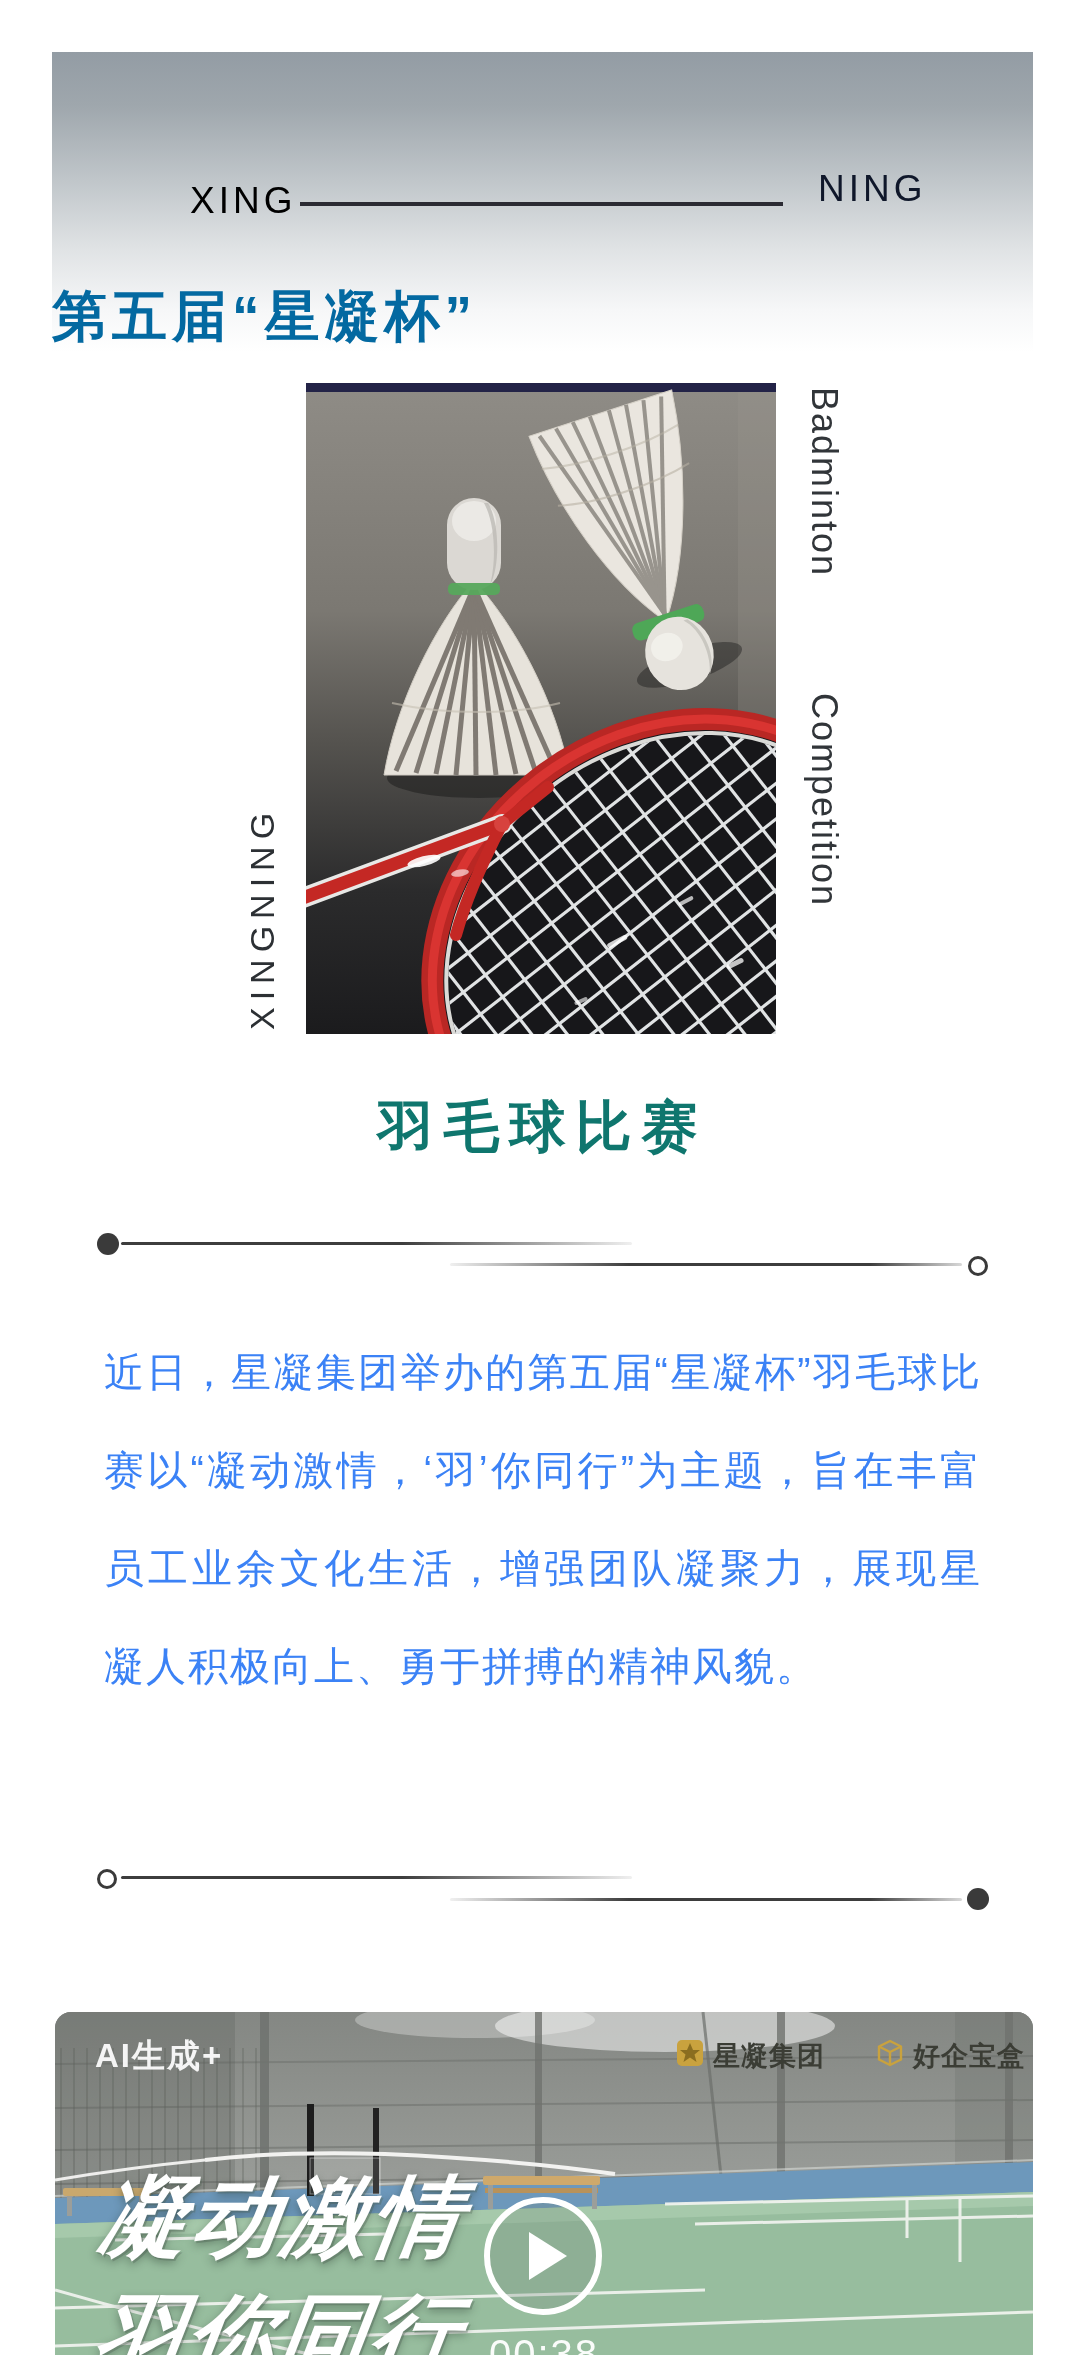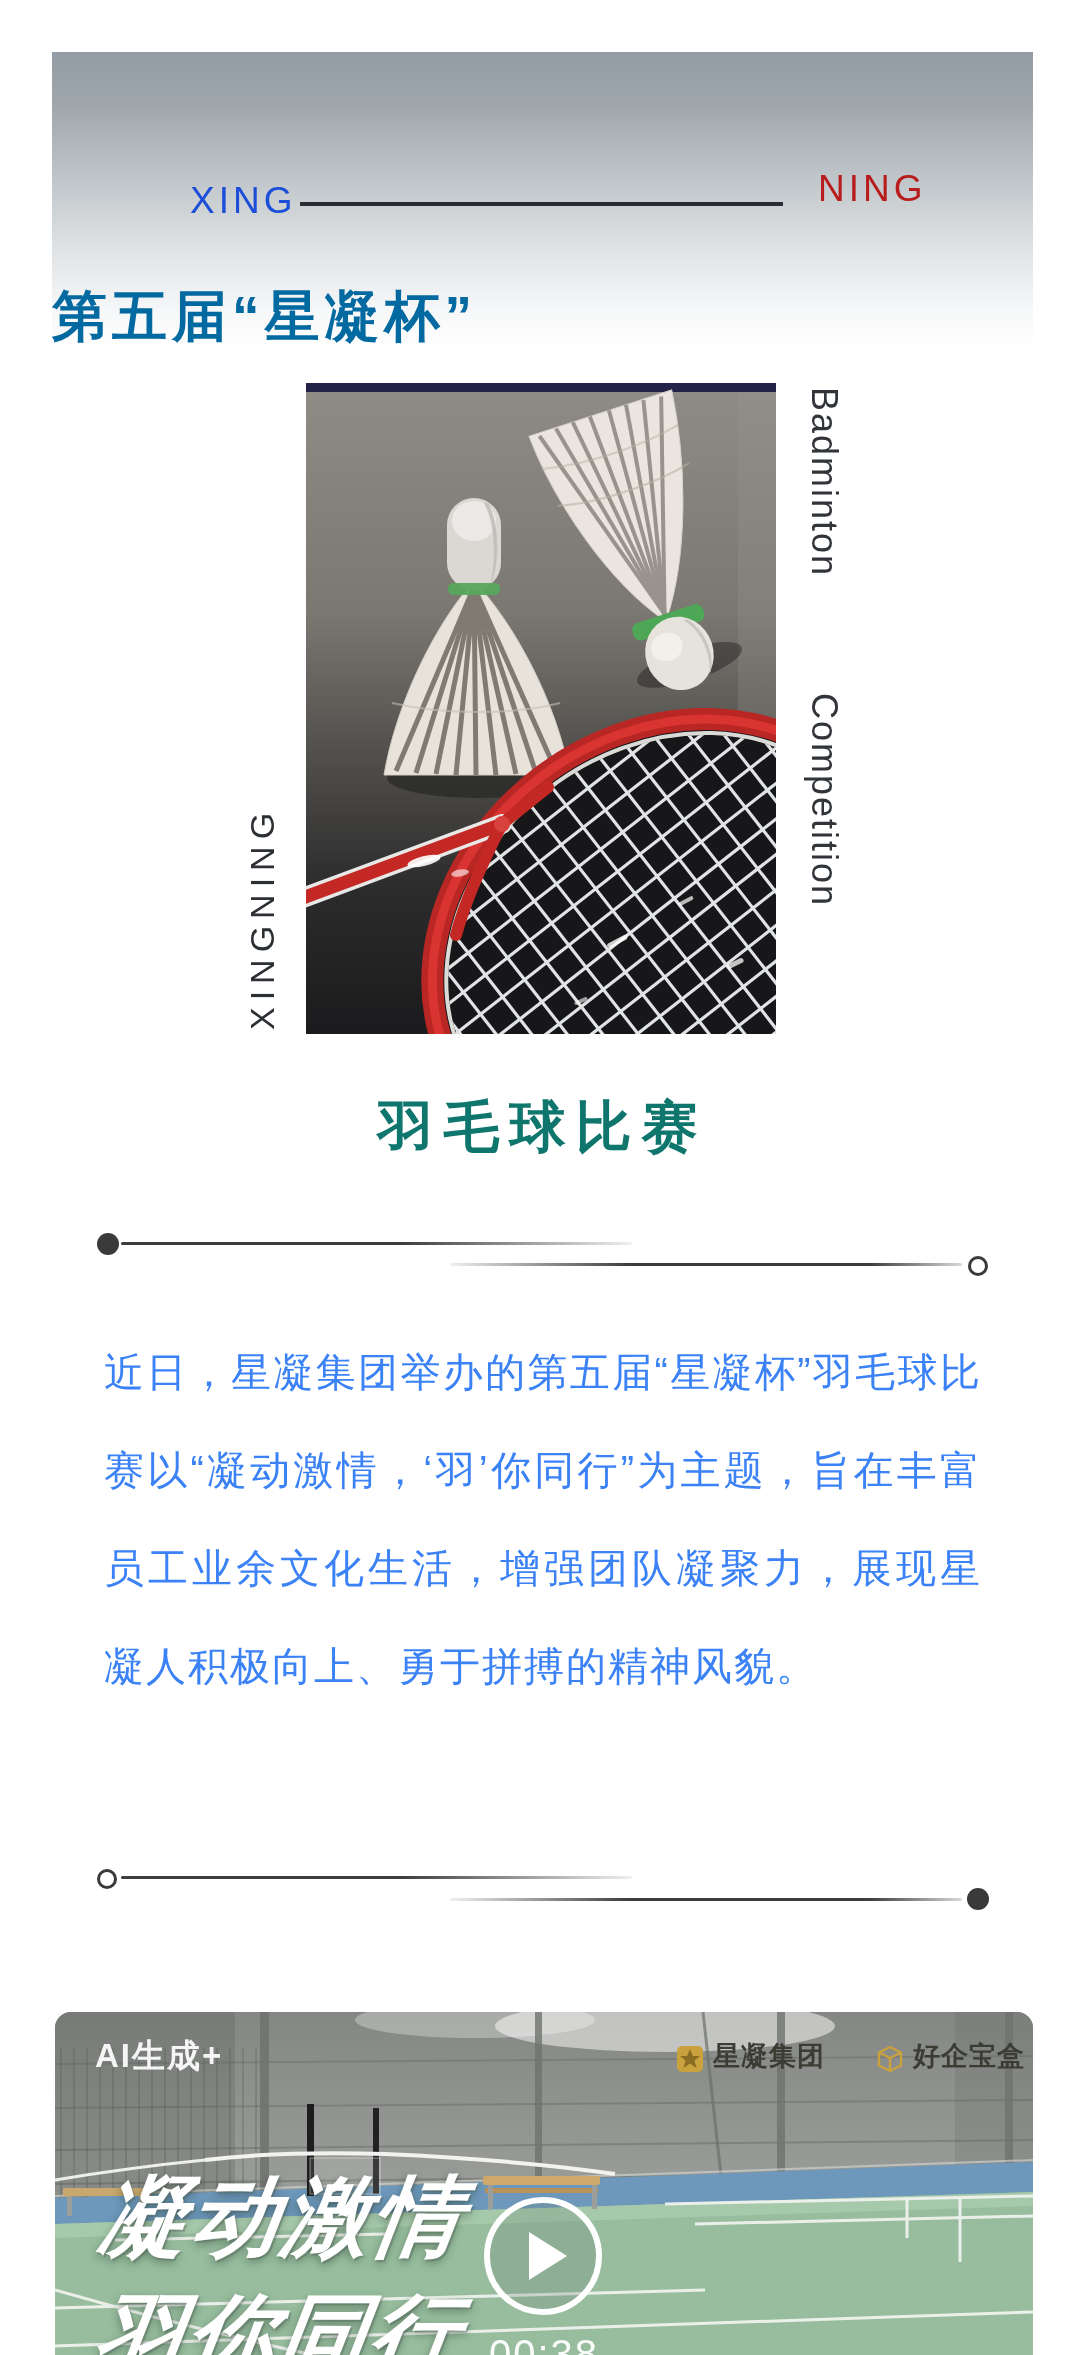--- a/index.html
+++ b/index.html
@@ -2,22 +2,22 @@
 <html><head>
 <meta charset="utf-8">
 <style>
   html,body{margin:0;padding:0;background:#ffffff;}
   #page{position:relative;width:1086px;height:2355px;background:#ffffff;overflow:hidden;
         font-family:"Liberation Sans",sans-serif;}
 
   
   .header-gradient{position:absolute;left:52px;top:52px;width:981px;height:300px;
     background:linear-gradient(180deg,#939ca4 0%,#9fa7ad 18%,#bfc5c9 42%,#dfe2e4 65%,#f6f7f8 86%,#ffffff 100%);}
-  .word-xing{position:absolute;left:190px;top:180px;font-size:37px;letter-spacing:4px;color:#1d4ed8;}
-  .word-ning{position:absolute;left:818px;top:168px;font-size:37px;letter-spacing:4px;color:#b91c1c;text-align:right;}
+  .word-xing{position:absolute;left:190px;top:180px;font-size:37px;letter-spacing:4px;color:#000000;}
+  .word-ning{position:absolute;left:818px;top:168px;font-size:37px;letter-spacing:4px;color:#0f172a;text-align:right;}
   .header-line{position:absolute;left:300px;top:202px;width:483px;height:4px;background:#2b2b33;}
   .main-title{position:absolute;left:52px;top:280px;width:981px;text-align:left;
     font-size:55px;font-weight:800;letter-spacing:5px;color:#0369a1;}
 
   
   .photo{position:absolute;left:306px;top:383px;width:470px;height:651px;}
   .vert-left{position:absolute;left:243px;top:1030px;transform-origin:0 0;transform:rotate(-90deg);
     font-size:34px;letter-spacing:7px;color:#2c3034;white-space:nowrap;}
   .vert-right{position:absolute;left:845px;top:387px;transform-origin:0 0;transform:rotate(90deg);
     width:520px;display:flex;justify-content:space-between;font-size:36px;letter-spacing:2px;
@@ -38,21 +38,21 @@
     text-align:justify;text-align-last:justify;white-space:nowrap;}
   .para-line.last{text-align:left;text-align-last:left;letter-spacing:2px;}
 
   
   .video{position:absolute;left:55px;top:2012px;width:978px;height:400px;border-radius:16px;
     overflow:hidden;cursor:pointer;background:#8f928e;}
   .video svg{display:block;}
   .ai-badge{position:absolute;left:40px;top:22px;font-size:33px;letter-spacing:2px;
     color:rgba(255,255,255,0.92);font-weight:700;}
   .brand-logos{position:absolute;right:8px;top:26px;display:flex;align-items:center;gap:18px;}
-  .brand{display:flex;align-items:flex-end;gap:8px;padding-left:32px;}
+  .brand{display:flex;align-items:flex-start;gap:8px;padding-left:32px;}
   .brand-label{font-size:27px;font-weight:700;color:#3b3d35;letter-spacing:1px;}
   .big-line{position:absolute;color:#ffffff;font-size:88px;font-weight:900;font-style:italic;
     letter-spacing:3px;transform:skewX(-8deg);
     text-shadow:0 4px 10px rgba(30,45,35,0.4), 2px 2px 0 rgba(90,110,95,0.35);white-space:nowrap;}
   .big-line.l1{left:46px;top:146px;}
   .big-line.l2{left:42px;top:264px;}
   .play-button{position:absolute;left:429px;top:185px;width:106px;height:106px;border:6px solid #ffffff;
     border-radius:50%;background:rgba(120,140,125,0.28);display:flex;align-items:center;justify-content:center;}
   .play-triangle{width:0;height:0;border-top:24px solid transparent;border-bottom:24px solid transparent;
     border-left:38px solid #ffffff;margin-left:10px;}

